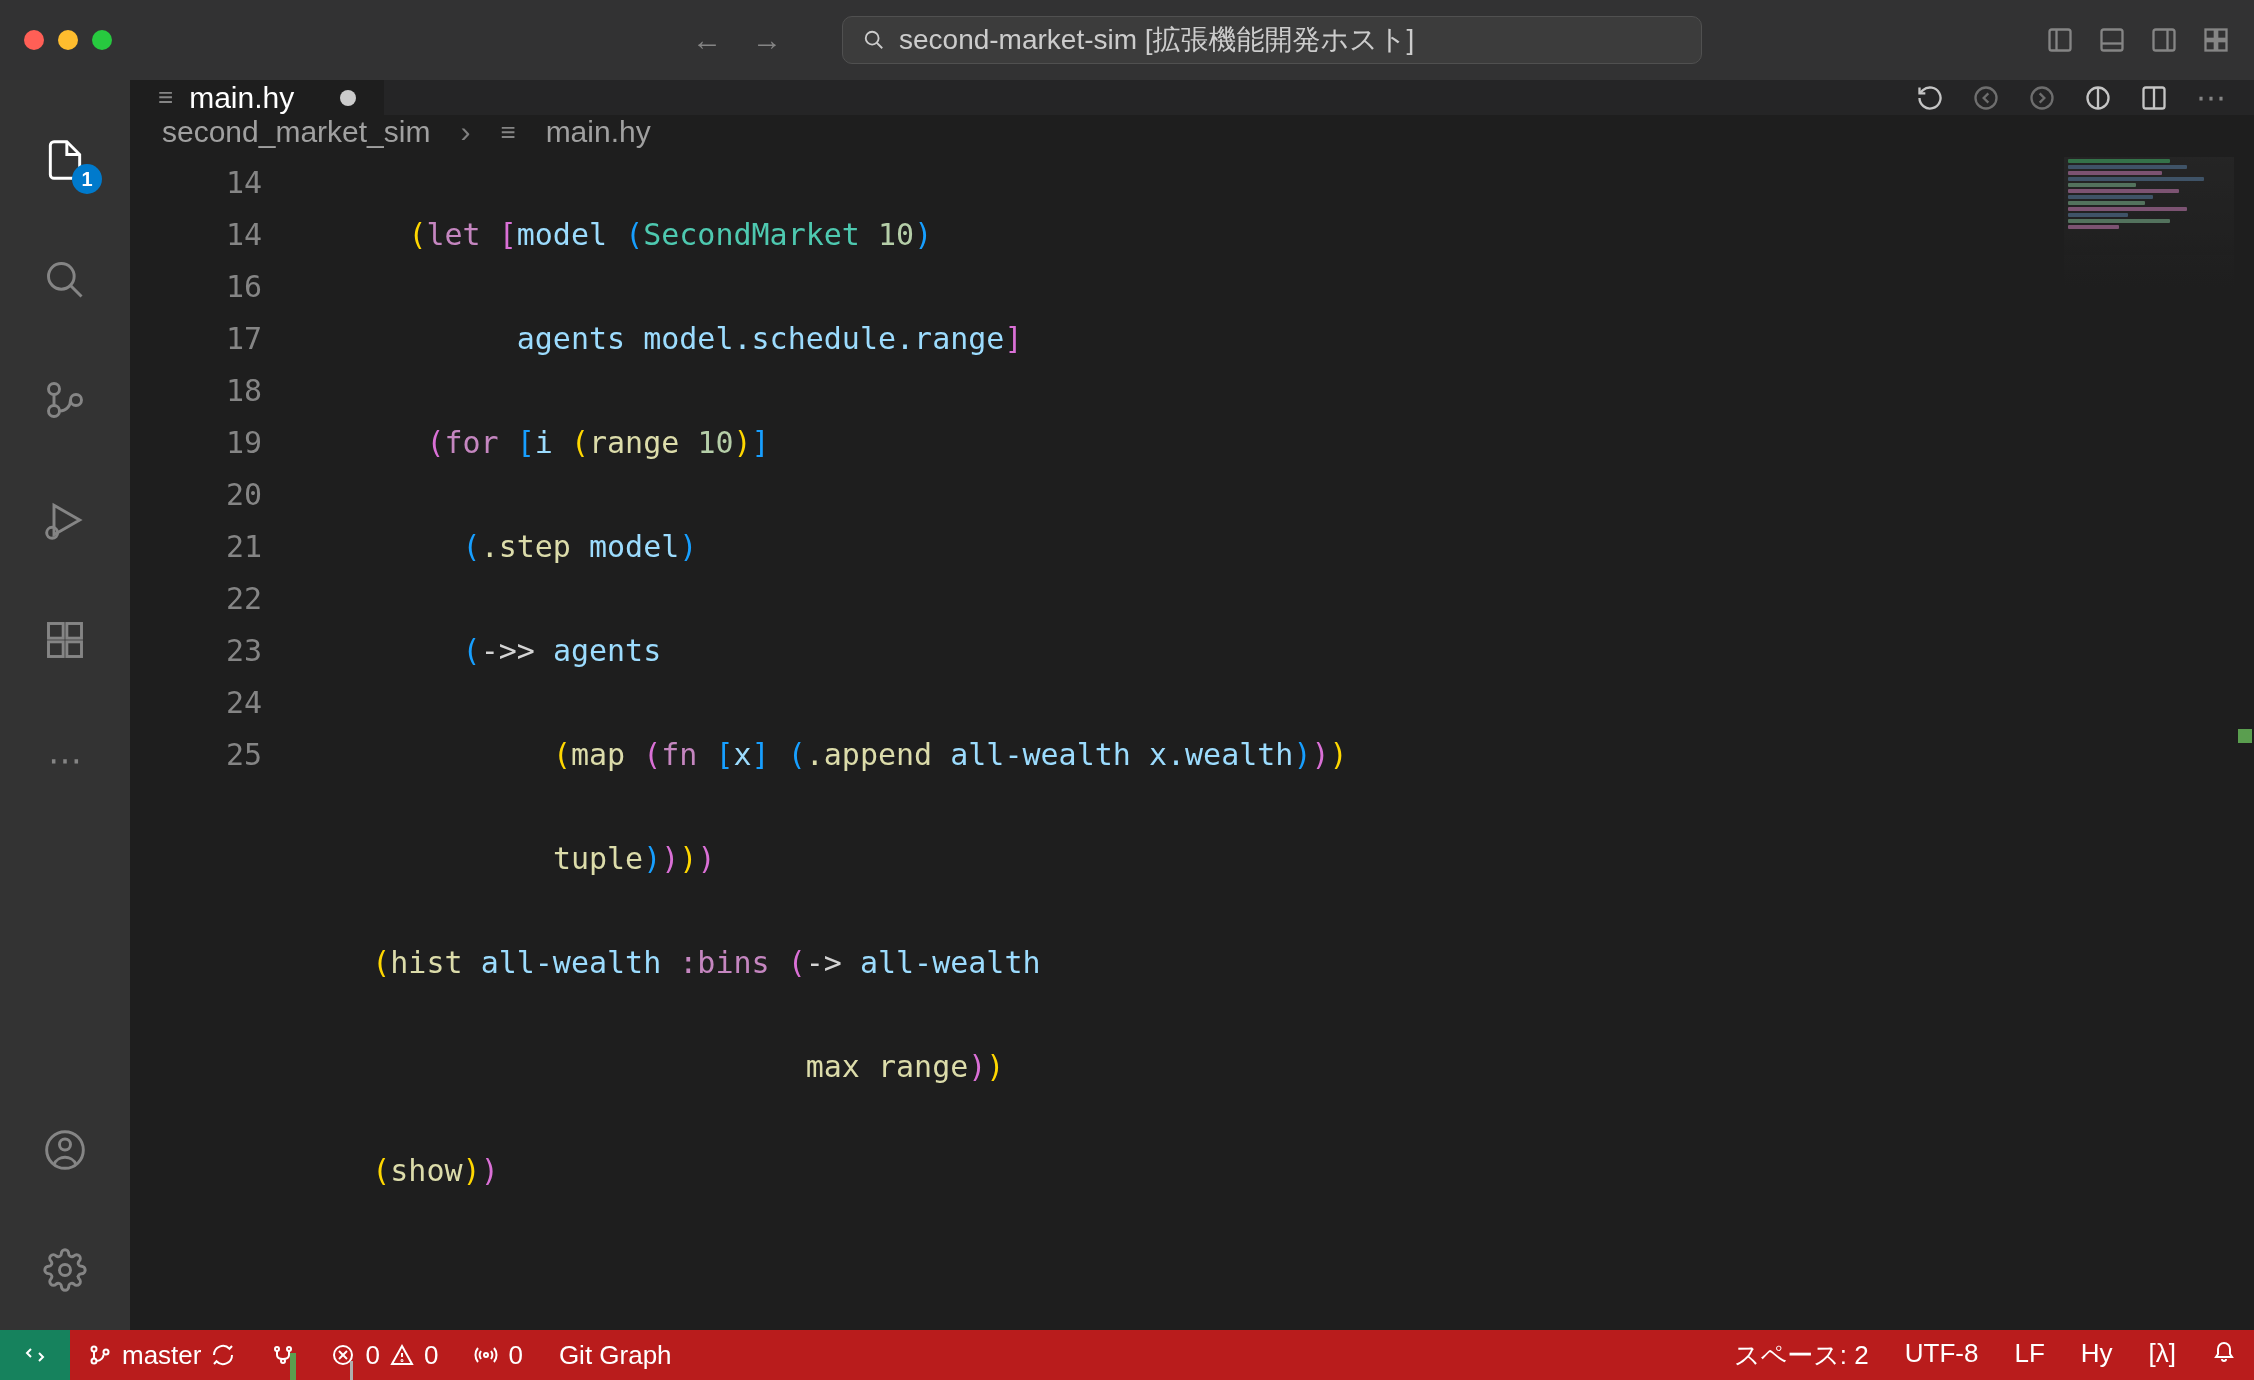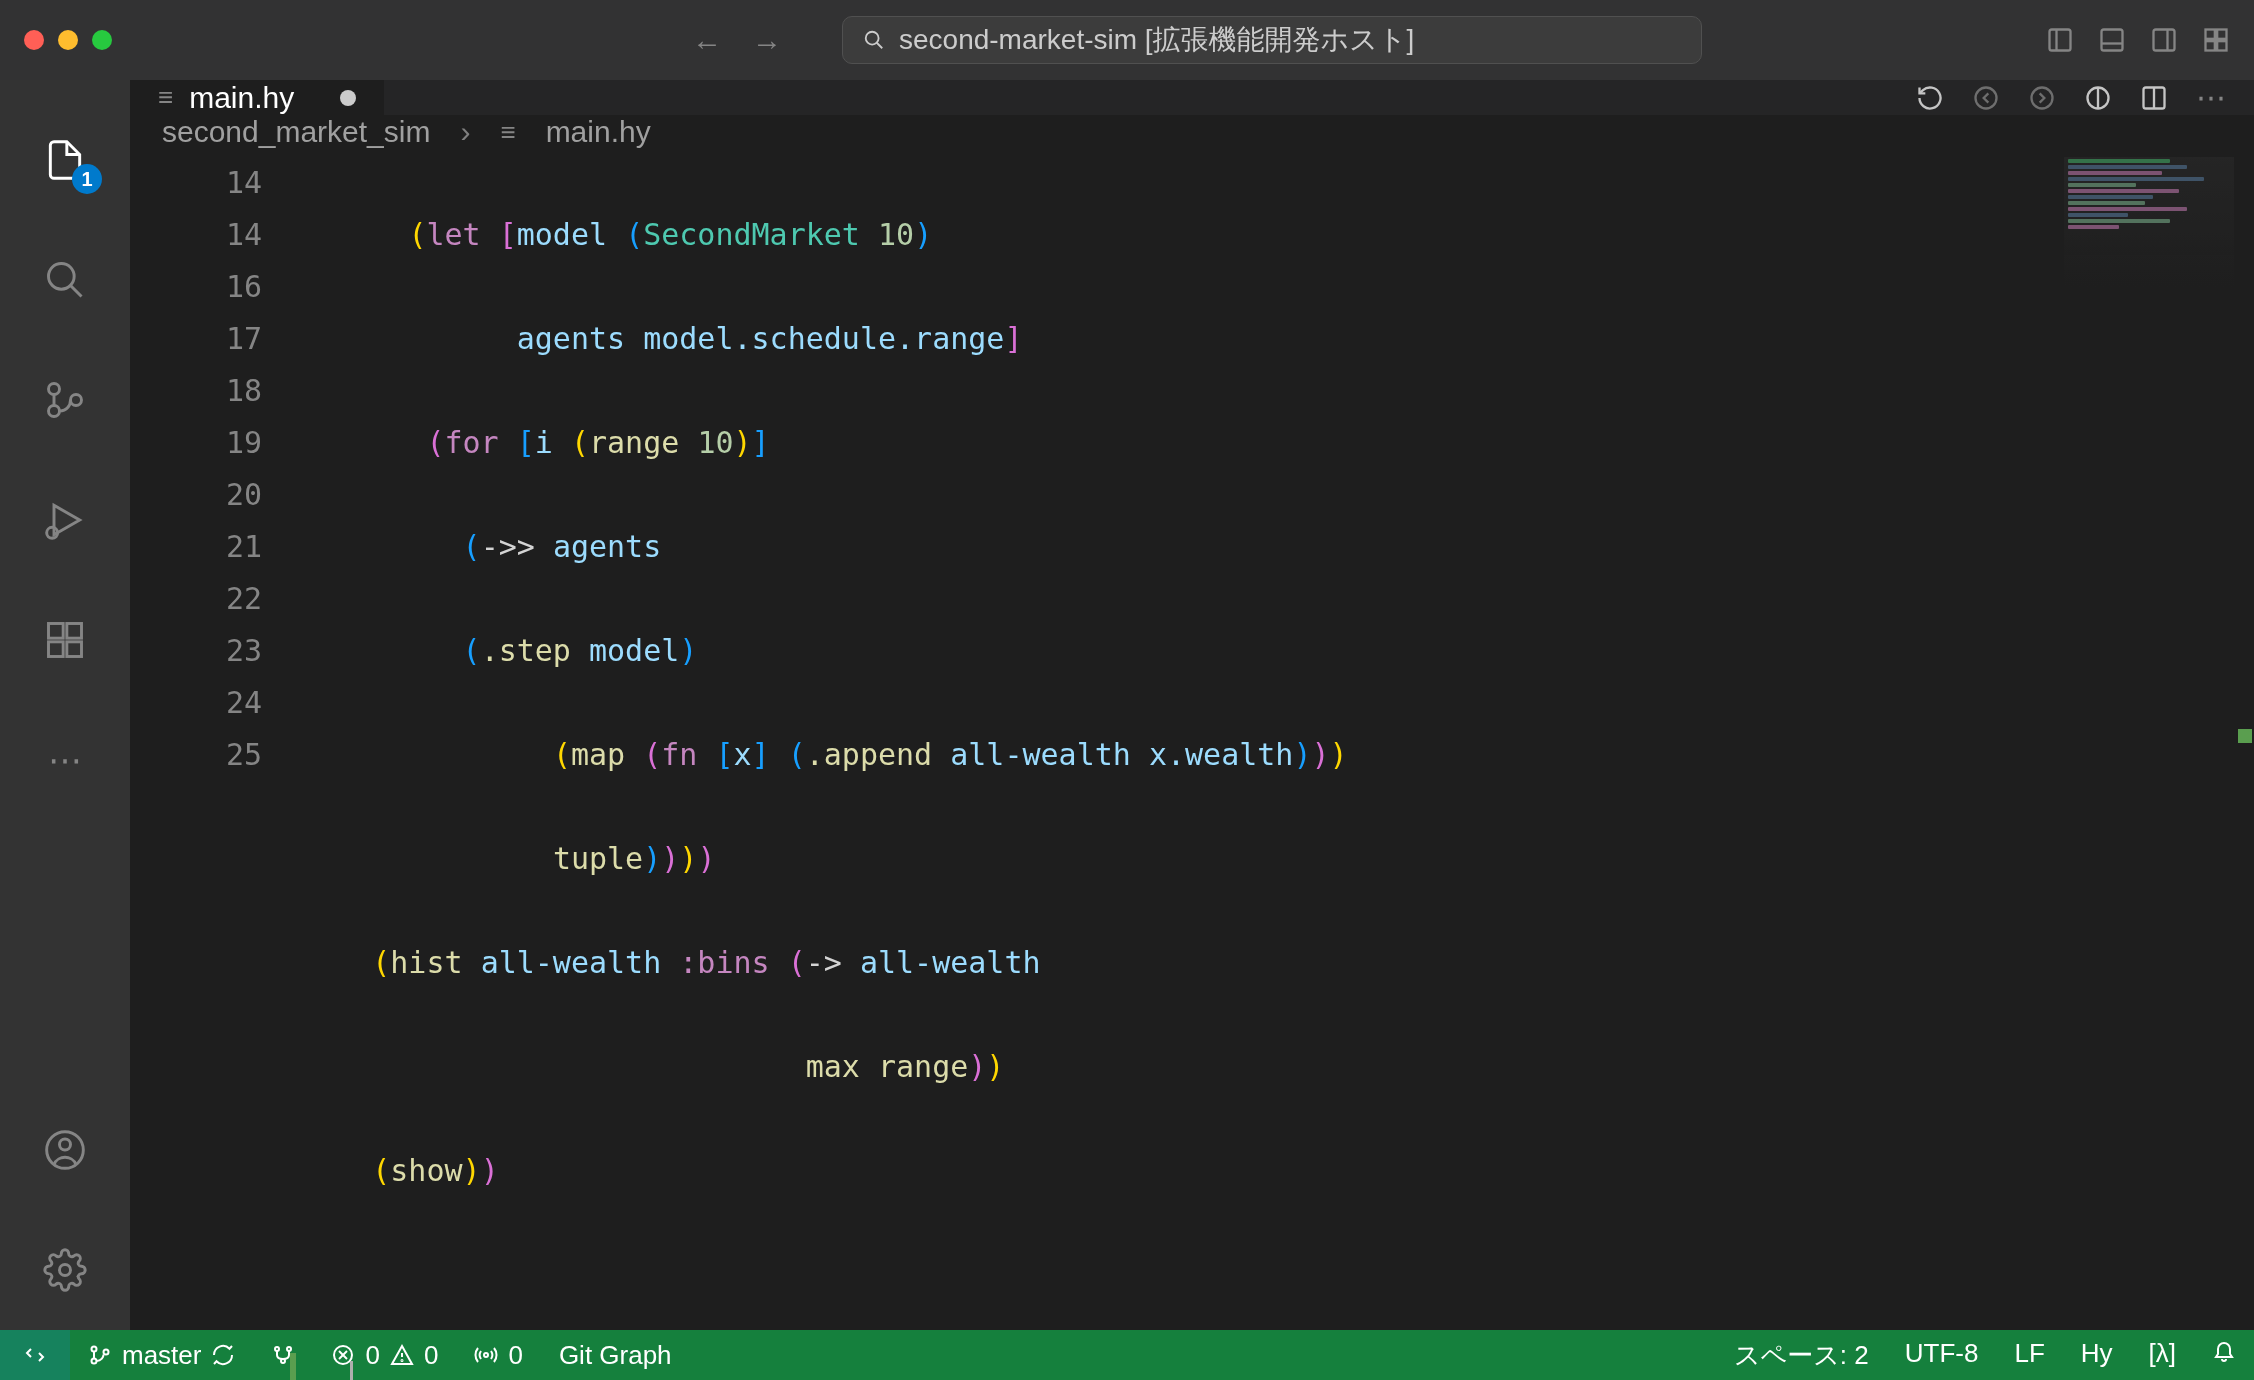--- a/index.html
+++ b/index.html
@@ -189,21 +189,21 @@
   right: 0;
   top: 0;
   bottom: 0;
   width: 18px;
 }
 .ov-mark { position: absolute; right: 2px; width: 14px; height: 14px; background: #5a9e4f; }
 
 
 .statusbar {
   height: 50px;
-  background: #15803d;
+  background: #b91c1c;
   color: #ffffff;
   display: flex;
   align-items: center;
   font-size: 26px;
 }
 .status-remote {
   width: 70px;
   height: 100%;
   background: #16825d;
   display: flex;
@@ -365,22 +365,22 @@
         <div>21</div>
         <div>22</div>
         <div>23</div>
         <div>24</div>
         <div>25</div>
       </div>
       <div class="lines">
 <div class="line"><span>      </span><span class="p-yellow">(</span><span class="kw">let</span> <span class="p-pink">[</span><span class="var">model</span> <span class="p-blue">(</span><span class="cls">SecondMarket</span> <span class="num">10</span><span class="p-blue">)</span></div>
 <div class="line"><span>            </span><span class="var">agents</span> <span class="var">model.schedule.range</span><span class="p-pink">]</span></div>
 <div class="line"><span>       </span><span class="p-pink">(</span><span class="kw">for</span> <span class="p-blue">[</span><span class="var">i</span> <span class="p-yellow">(</span><span class="fn">range</span> <span class="num">10</span><span class="p-yellow">)</span><span class="p-blue">]</span></div>
+<div class="line"><span>         </span><span class="p-blue">(</span><span class="fn">.step</span> <span class="var">model</span><span class="p-blue">)</span></div>
 <div class="line"><span>         </span><span class="p-blue">(</span><span class="threadm">-&gt;&gt;</span> <span class="var">agents</span></div>
-<div class="line"><span>         </span><span class="p-blue">(</span><span class="fn">.step</span> <span class="var">model</span><span class="p-blue">)</span></div>
 <div class="line"><span>              </span><span class="p-yellow">(</span><span class="fn">map</span> <span class="p-pink">(</span><span class="kw">fn</span> <span class="p-blue">[</span><span class="var">x</span><span class="p-blue">]</span> <span class="p-blue">(</span><span class="fn">.append</span> <span class="var">all-wealth</span> <span class="var">x.wealth</span><span class="p-blue">)</span><span class="p-pink">)</span><span class="p-yellow">)</span></div>
 <div class="line"><span>              </span><span class="fn">tuple</span><span class="p-blue">)</span><span class="p-pink">)</span><span class="p-yellow">)</span><span class="p-pink">)</span></div>
 <div class="line"><span>    </span><span class="p-yellow">(</span><span class="fn">hist</span> <span class="var">all-wealth</span> <span class="param">:bins</span> <span class="p-pink">(</span><span class="threadm">-&gt;</span> <span class="var">all-wealth</span></div>
 <div class="line"><span>                            </span><span class="fn">max</span> <span class="fn">range</span><span class="p-pink">)</span><span class="p-yellow">)</span></div>
 <div class="line"><span>    </span><span class="p-yellow">(</span><span class="fn">show</span><span class="p-yellow">)</span><span class="p-pink">)</span></div>
 <div class="line"></div>
 <div class="line cursor-line"><span class="cursor-bar"></span><span class="cursor"></span></div>
       </div>
 
       <div class="minimap">

